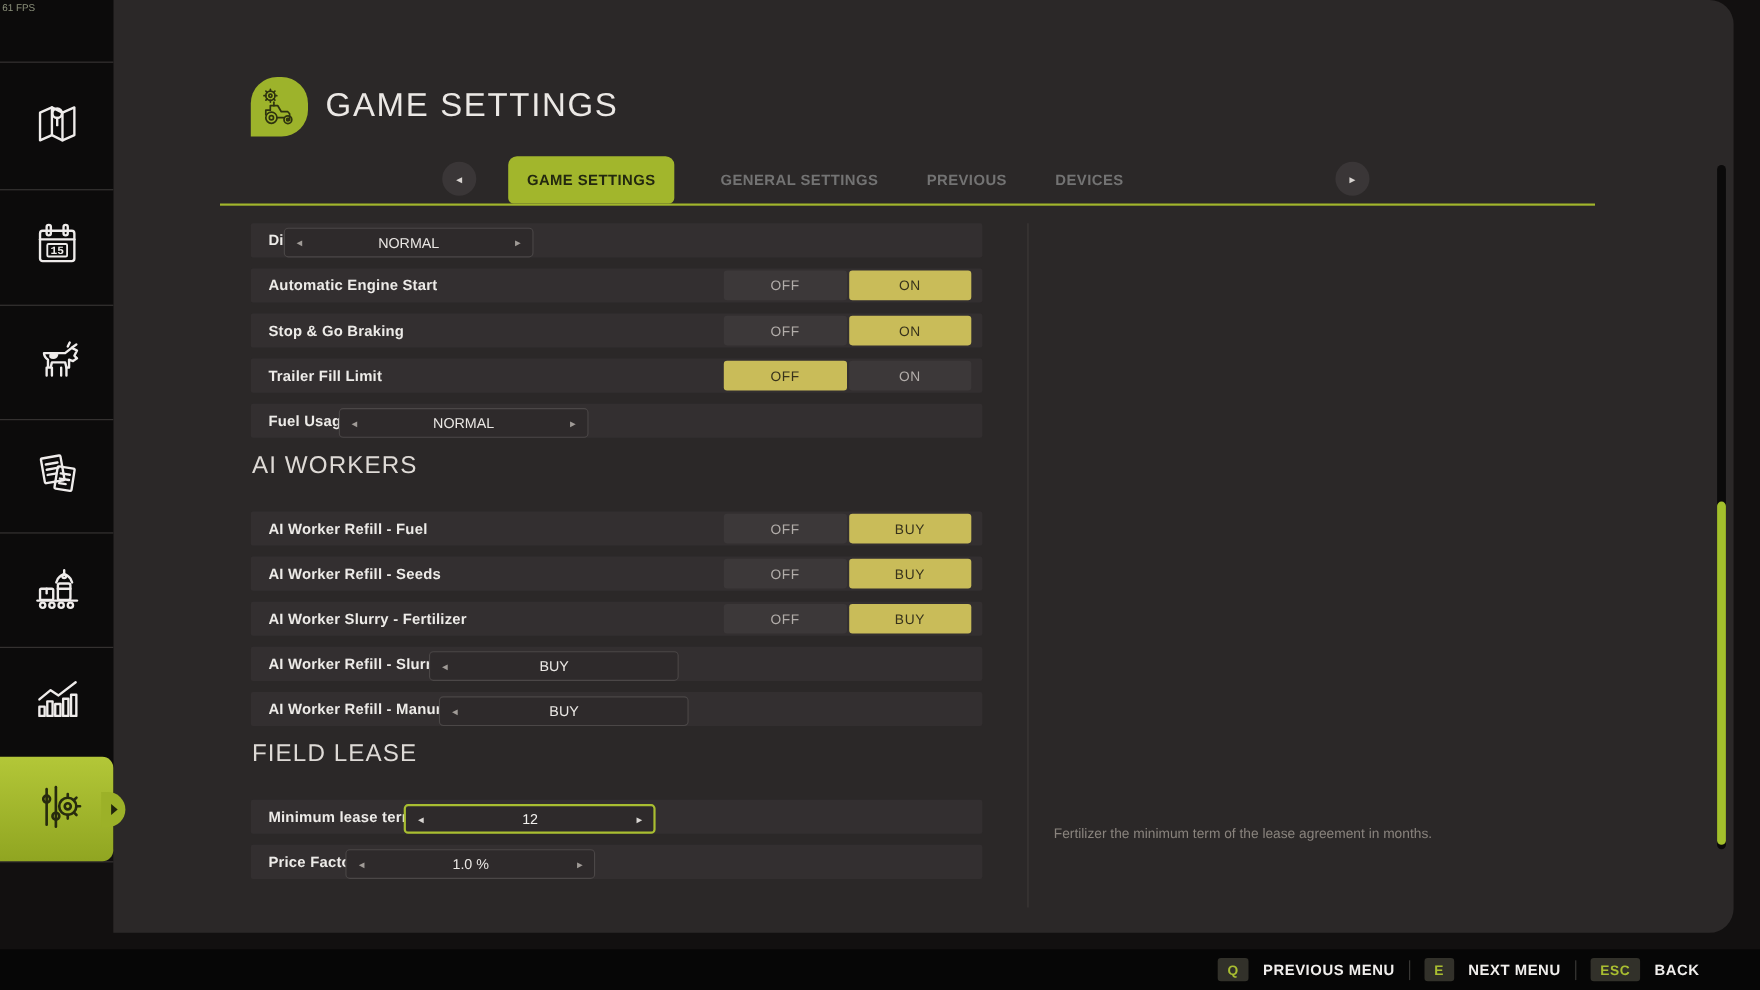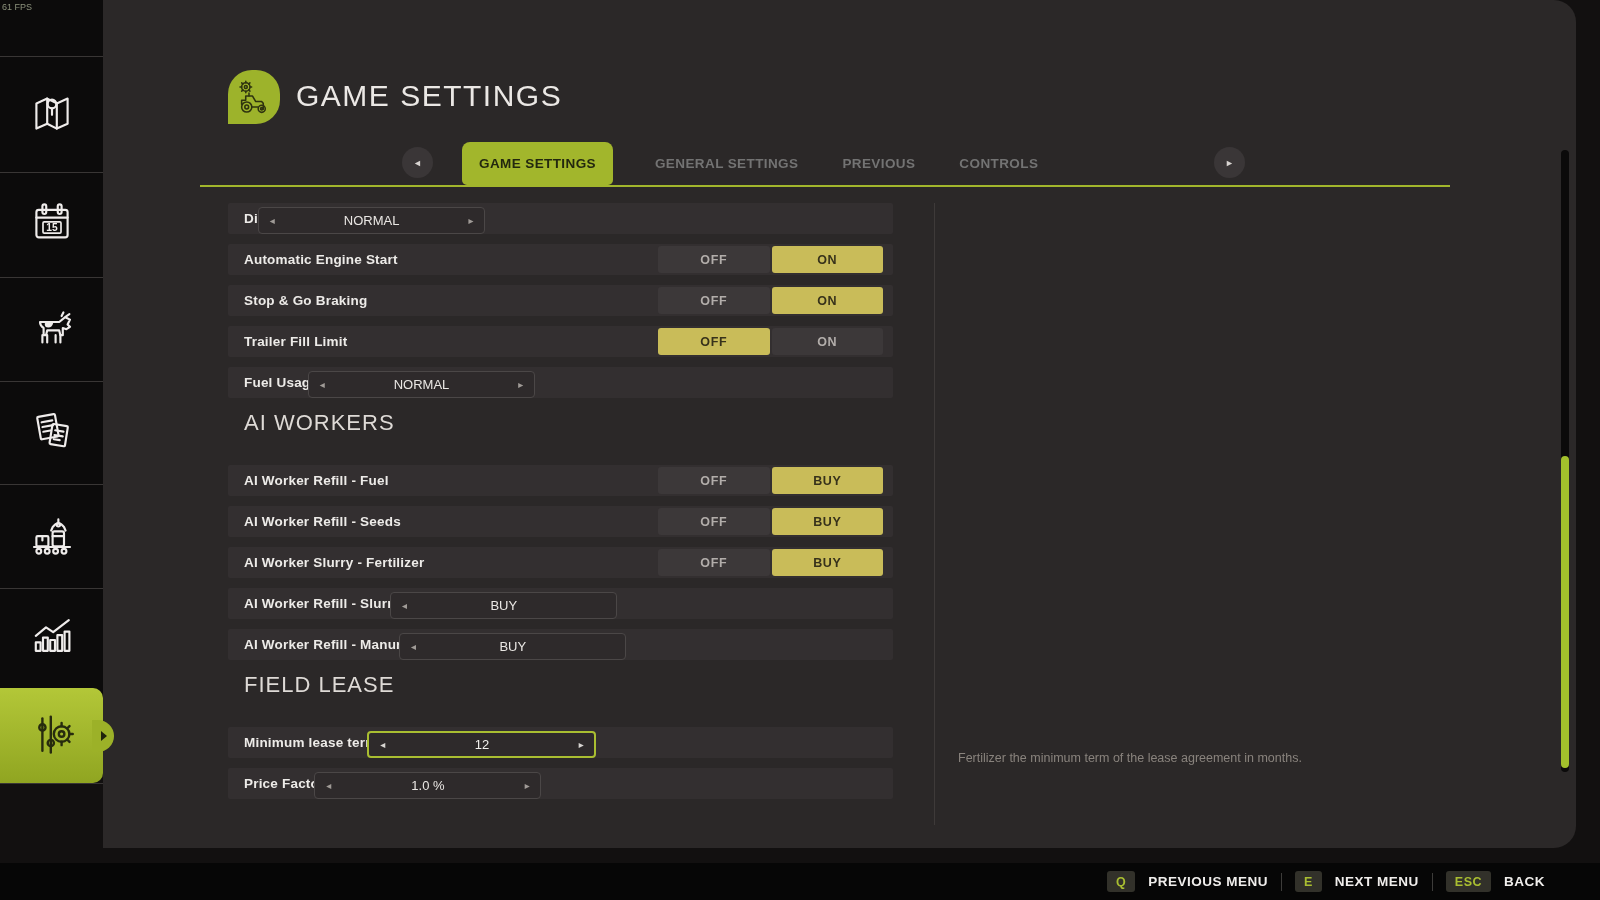--- a/index.html
+++ b/index.html
@@ -9,21 +9,21 @@
   .stage{position:absolute;left:0;top:0;width:1600px;height:900px;}
 
   
   .panel{position:absolute;left:103px;top:0;width:1473px;height:848px;
          background:#2b2828;border-radius:0 22px 22px 0;}
 
   
   .fps{position:absolute;left:2px;top:2px;font-size:9px;color:#8d927c;z-index:9;}
 
   
-  .sidebar{position:absolute;left:0;top:0;width:103px;height:772px;background:#0c0b0b;z-index:5;}
+  .sidebar{position:absolute;left:0;top:0;width:103px;height:772px;background:#0c0b0b;z-index:5;font-family:Liberation Mono, monospace;}
   .side-div{position:absolute;left:0;width:103px;height:1px;background:#393635;}
   .side-item{position:absolute;left:0;width:103px;display:flex;align-items:center;justify-content:center;}
   .side-item svg{stroke:#efeceb;fill:none;stroke-width:1.8;stroke-linecap:round;stroke-linejoin:round;}
   .side-item.active{background:linear-gradient(#b3c738,#90a521);border-radius:0 10px 10px 0;z-index:6;}
   .side-item.active svg{stroke:#272b0e;stroke-width:2;}
   .bump{position:absolute;right:-11px;top:50%;margin-top:-16px;width:22px;height:32px;
         background:#9cb128;border-radius:0 16px 16px 0;display:flex;align-items:center;justify-content:center;}
   .bump .tri{width:0;height:0;border-left:6px solid #20240c;border-top:5px solid transparent;border-bottom:5px solid transparent;margin-left:2px;}
 
   
@@ -41,29 +41,29 @@
   .tab-arrow.left{left:402px;} .tab-arrow.right{left:1214px;}
   .tabs{position:absolute;left:462px;top:142px;height:43px;display:flex;gap:40px;align-items:stretch;z-index:2;}
   .tab{display:flex;align-items:center;font-size:13.5px;font-weight:bold;letter-spacing:.4px;
        color:#737373;white-space:nowrap;padding:0 2px;}
   .tab.active{background:var(--accent);color:#23280f;border-radius:8px 8px 5px 5px;padding:0 17px;}
   .tab-underline{position:absolute;left:200px;top:185px;width:1250px;height:2px;background:var(--accent);}
 
   
   .settings{position:absolute;left:228px;top:203px;width:665px;}
   .section-heading{font-size:22px;letter-spacing:1px;color:#dedad6;height:30px;line-height:30px;
-                   margin:8px 0 27px 16px;font-weight:400;}
+                   margin:8px 0 27px 1px;font-weight:400;}
   .row{height:31px;margin-bottom:10px;background:#332f30;display:flex;align-items:center;
        position:relative;border-radius:2px;}
   .row-label{margin-left:16px;font-size:13.5px;font-weight:bold;color:#edebe8;letter-spacing:.2px;}
   .control{position:absolute;right:10px;top:2px;width:225px;height:27px;}
 
   .toggle{display:flex;gap:2px;}
   .opt{flex:1;height:27px;display:flex;align-items:center;justify-content:center;
-       font-size:12.5px;font-weight:bold;letter-spacing:.6px;background:#3c3839;color:#b2adaa;
+       font-size:12.5px;font-weight:normal;letter-spacing:.6px;background:#3c3839;color:#b2adaa;
        border-radius:3px;}
   .opt.sel{background:var(--toggle-sel);color:#37321b;}
 
   .stepper{position:relative;height:25px;background:#2e2a2b;border:1px solid #4b4747;border-radius:4px;
            display:flex;align-items:center;justify-content:center;font-size:13px;color:#eae7e4;}
   .stepper .arr{position:absolute;top:0;height:100%;display:flex;align-items:center;
                 font-size:8.5px;color:#a09b97;}
   .arr.left{left:9px;} .arr.right{right:9px;}
   .stepper.focused{border:2px solid #a9be31;height:23px;color:#f2f0ee;}
   .stepper.focused .arr{color:#d8d5d2;}
@@ -222,21 +222,21 @@
       <line x1="16.5" y1="21" x2="16.5" y2="17.5"></line>
     </svg>
   </div>
   <div class="page-title">GAME SETTINGS</div>
 
   <div class="tab-arrow left">◄</div>
   <div class="tabs" id="tabs">
       <div class="tab active">GAME SETTINGS</div>
       <div class="tab">GENERAL SETTINGS</div>
       <div class="tab">PREVIOUS</div>
-      <div class="tab">CONTROLS</div>
+      <div class="tab">DEVICES</div>
     </div>
   <div class="tab-arrow right">►</div>
   <div class="tab-underline"></div>
 
   <div class="settings" id="settings-list">
       <div class="row">
         <span class="row-label">Dirt</span>
         <div class="control stepper">
           <span class="arr left">◄</span>
           <span class="val">NORMAL</span>

